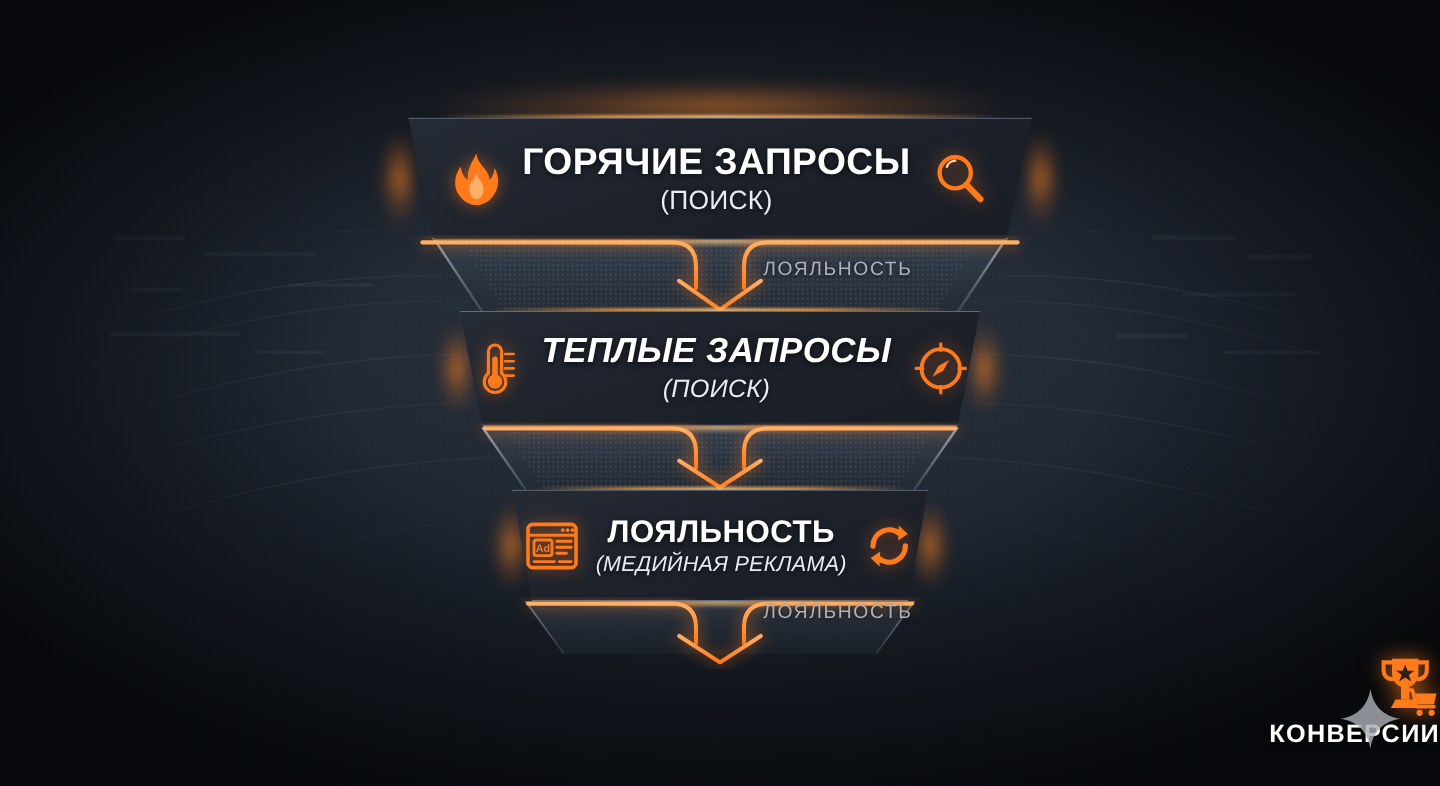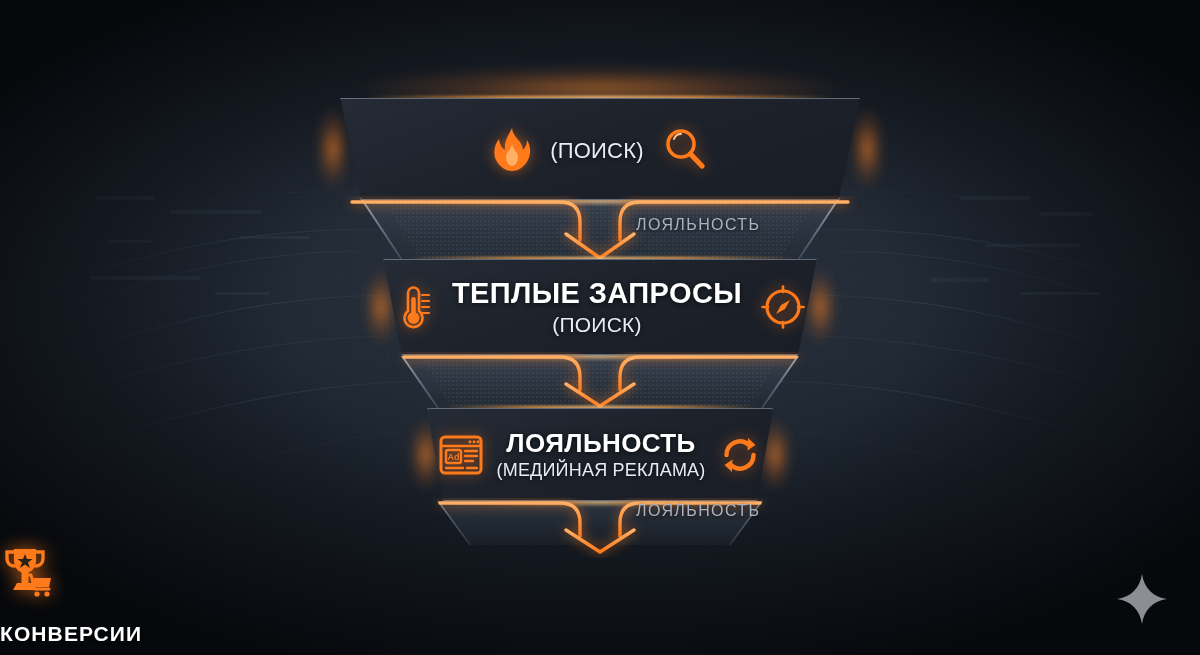--- a/index.html
+++ b/index.html
@@ -71,21 +71,21 @@
     gap: 18px;
     background: linear-gradient(160deg, #262c36 0%, #1d222b 45%, #191d25 100%);
     border: 1.6px solid rgba(156,170,190,0.55);
     border-radius: 18px;
   }
   .stage-1 { width: 560px; height: 102px;
     -webkit-clip-path: polygon(3.6% 0%, 96.4% 0%, 92.6% 100%, 7.4% 100%);
             clip-path: polygon(3.6% 0%, 96.4% 0%, 92.6% 100%, 7.4% 100%); }
   .stage-2 { width: 465px; height: 96px;
     -webkit-clip-path: polygon(3.4% 0%, 96.6% 0%, 92.6% 100%, 7.4% 100%);
-            clip-path: polygon(3.4% 0%, 96.6% 0%, 92.6% 100%, 7.4% 100%); }
+            clip-path: polygon(3.4% 0%, 96.6% 0%, 92.6% 100%, 7.4% 100%); font-style: italic; }
   .stage-3 { width: 375px; height: 93px;
     -webkit-clip-path: polygon(3.8% 0%, 96.2% 0%, 91.8% 100%, 8.2% 100%);
             clip-path: polygon(3.8% 0%, 96.2% 0%, 91.8% 100%, 8.2% 100%); }
 
   
   .stage-wrap { position: relative; }
   .stage-wrap .edge-glow {
     position: absolute;
     top: 6%; bottom: 6%;
     width: 52px;
@@ -130,43 +130,43 @@
     font-weight: 400;
     letter-spacing: .2px;
     text-shadow: 0 1px 4px rgba(0,0,0,.6);
     white-space: nowrap;
   }
   .s1 .stage-title { font-size: 31px; }
   .s1 .stage-sub   { font-size: 22px; margin-top: 5px; }
   .s2 .stage-title { font-size: 29px; }
   .s2 .stage-sub   { font-size: 21px; margin-top: 5px; }
   .s3 .stage-title { font-size: 26px; }
-  .s3 .stage-sub   { font-size: 18px; margin-top: 4px; }
+  .s3 .stage-sub   { font-size: 18px; margin-top: 4px; font-style: italic; }
 
   .ic { display: block; filter: drop-shadow(0 0 7px rgba(255,120,30,.55)); flex: none; }
 
   
   .connector { position: absolute; pointer-events: none; }
   .conn-label {
     position: absolute;
     color: #aab3c0;
     font-size: 16px;
     letter-spacing: 1.4px;
     white-space: nowrap;
     text-shadow: 0 1px 4px rgba(0,0,0,.7);
   }
 
   
   .conversion {
     position: absolute;
     left: 0; right: 0;
     display: flex;
     flex-direction: column;
-    align-items: flex-start;
-    gap: 24px;
+    align-items: flex-end;
+    gap: 2px;
   }
   .conv-label {
     color: #ffffff;
     font-size: 21px;
     font-weight: 700;
     letter-spacing: 1.1px;
     text-shadow: 0 1px 5px rgba(0,0,0,.75);
   }
 
   .sparkle { position: absolute; right: 30px; bottom: 28px; opacity: .82; }
@@ -260,20 +260,21 @@
       <div class="edge-glow left"></div>
       <div class="edge-glow right"></div>
       <div class="top-rim"></div>
       <div class="bot-rim"></div>
       <div class="stage-box stage-1 s1">
         <svg class="ic" width="40" height="46" viewBox="0 0 40 46">
           <path d="M20 2 C 21 12, 30 14, 31 24 C 34 21, 35 17, 35 14 C 39 20, 39 28, 36 34 C 32 42, 25 45, 20 45 C 15 45, 8 42, 4 34 C 1 28, 2 19, 7 13 C 8 20, 11 23, 13 24 C 12 14, 17 9, 20 2 Z" fill="#ff7a1a"></path>
           <path d="M20 18 C 21 24, 26 26, 26 31 C 26 36, 23 40, 20 40 C 17 40, 14 36, 14 31 C 14 26, 19 24, 20 18 Z" fill="#ffb066"></path>
         </svg>
         <div class="stage-text">
+          <div class="stage-title">ГОРЯЧИЕ ЗАПРОСЫ</div>
           <div class="stage-sub">(ПОИСК)</div>
         </div>
         <svg class="ic" width="46" height="46" viewBox="0 0 46 46">
           <circle cx="19" cy="18" r="13" fill="none" stroke="#ff7a1a" stroke-width="3.6"></circle>
           <path d="M12 13 C 13 10, 16 8, 19 8" fill="none" stroke="#ffc89a" stroke-width="2" stroke-linecap="round"></path>
           <path d="M28.5 28 L 40 40" stroke="#ff7a1a" stroke-width="5.2" stroke-linecap="round"></path>
         </svg>
       </div>
     </div>
   </div>

